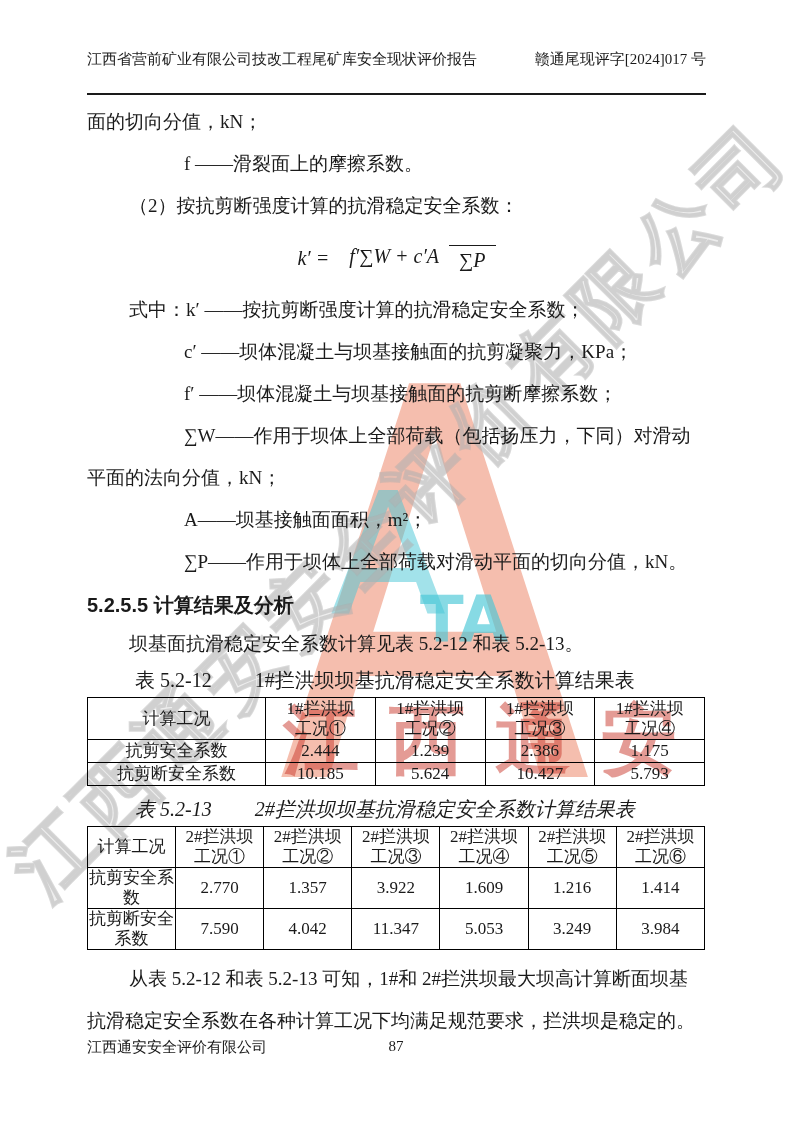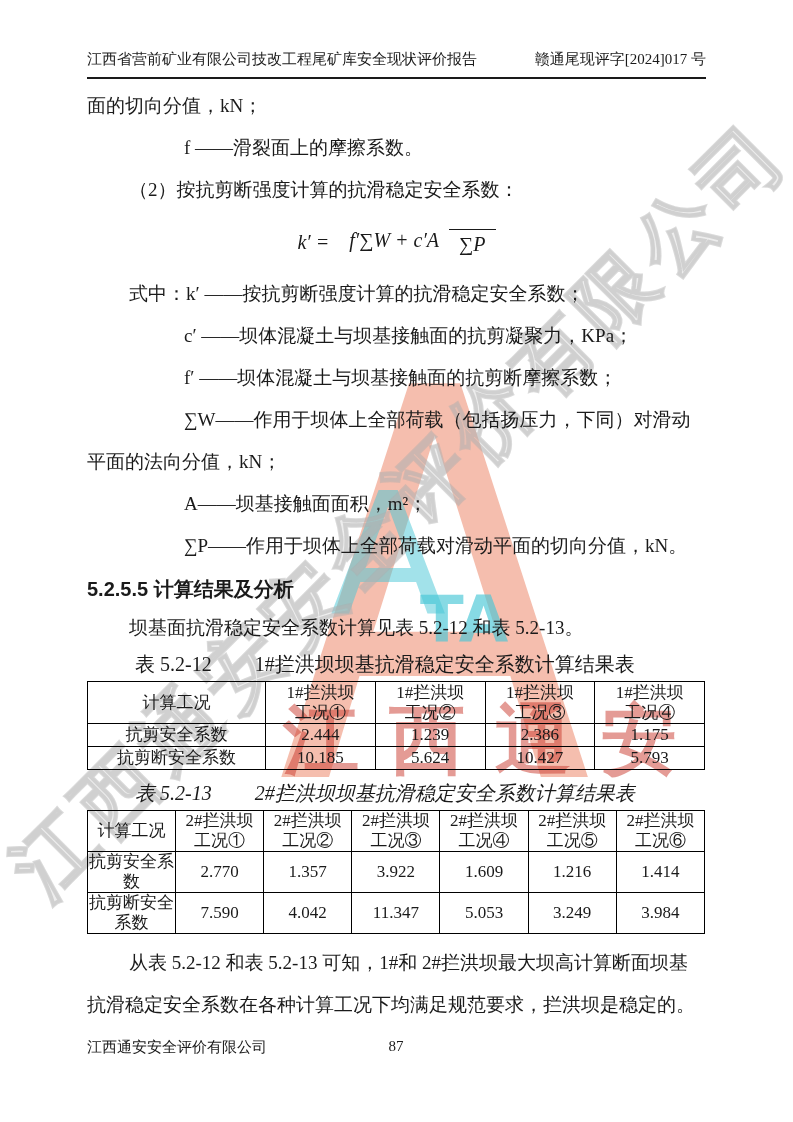--- a/index.html
+++ b/index.html
@@ -30,21 +30,21 @@
     color:rgba(190,190,190,0.28); -webkit-text-stroke:2px rgba(172,172,172,0.45);
   }
   .wm-red {
     left:283px; top:702px; font-size:76px; font-weight:bold; letter-spacing:30px;
     color:rgba(201,55,43,0.50);
   }
   
   .content { position:absolute; inset:0; z-index:2; padding:0 87px; }
   .doc-header {
     display:flex; justify-content:space-between; align-items:flex-end;
-    padding-top:50px; padding-bottom:8px; border-bottom:2px solid #1a1a1a;
+    padding-top:50px; padding-bottom:24px; border-bottom:2px solid #1a1a1a;
     font-size:15px;
   }
   .bodyline { font-size:19px; line-height:42px; }
   .ind2 { padding-left:42px; }
   .ind5 { padding-left:97px; }
   .hang5 { text-indent:97px; }
   .hang2 { text-indent:42px; }
   .first-line { margin-top:6px; }
   
   .formula {

